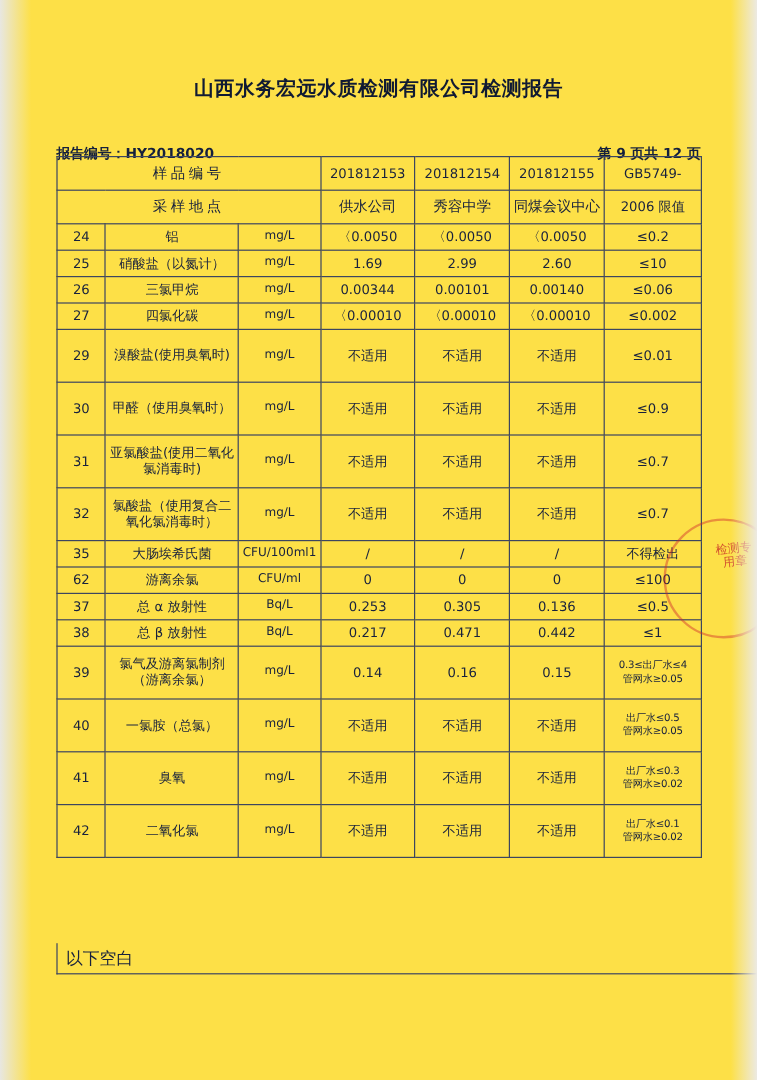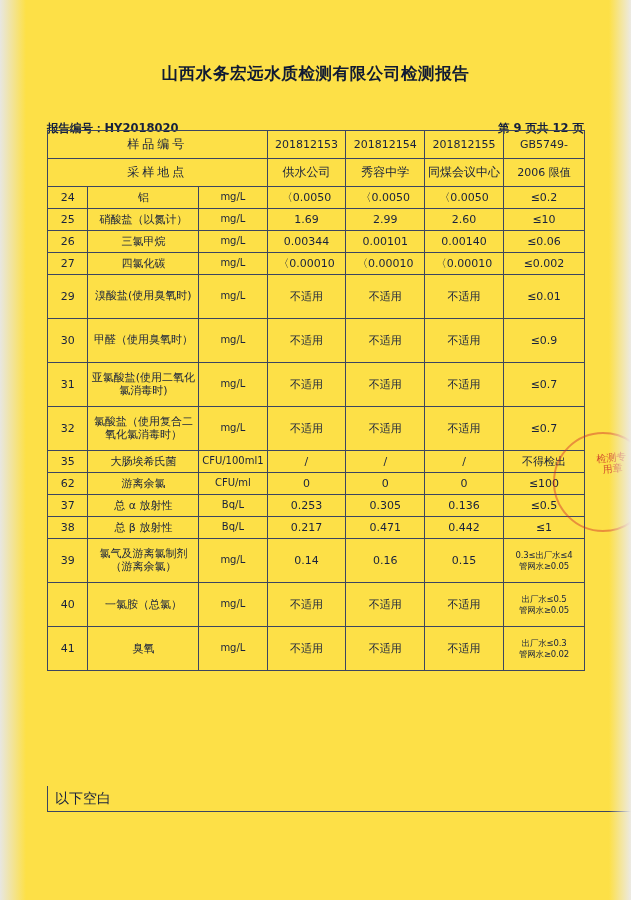--- a/index.html
+++ b/index.html
@@ -330,20 +330,29 @@
       <tr class="tall">
           <td>41</td>
           <td class="item-cell">臭氧</td>
           <td class="c-unit">mg/L</td>
           <td>不适用</td>
           <td>不适用</td>
           <td>不适用</td>
           <td class="small-limit">出厂水≤0.3<br>管网水≥0.02</td>
         </tr>
 
+      <tr class="tall">
+          <td>42</td>
+          <td class="item-cell">二氧化氯</td>
+          <td class="c-unit">mg/L</td>
+          <td>不适用</td>
+          <td>不适用</td>
+          <td>不适用</td>
+          <td class="small-limit">出厂水≤0.1<br>管网水≥0.02</td>
+        </tr>
     </tbody>
   </table>
 
   <div class="footnote">以下空白</div>
 
   <div class="stamp"></div>
   <div class="stamp-text">检测专用章</div>
 </div>
 
 </body></html>

